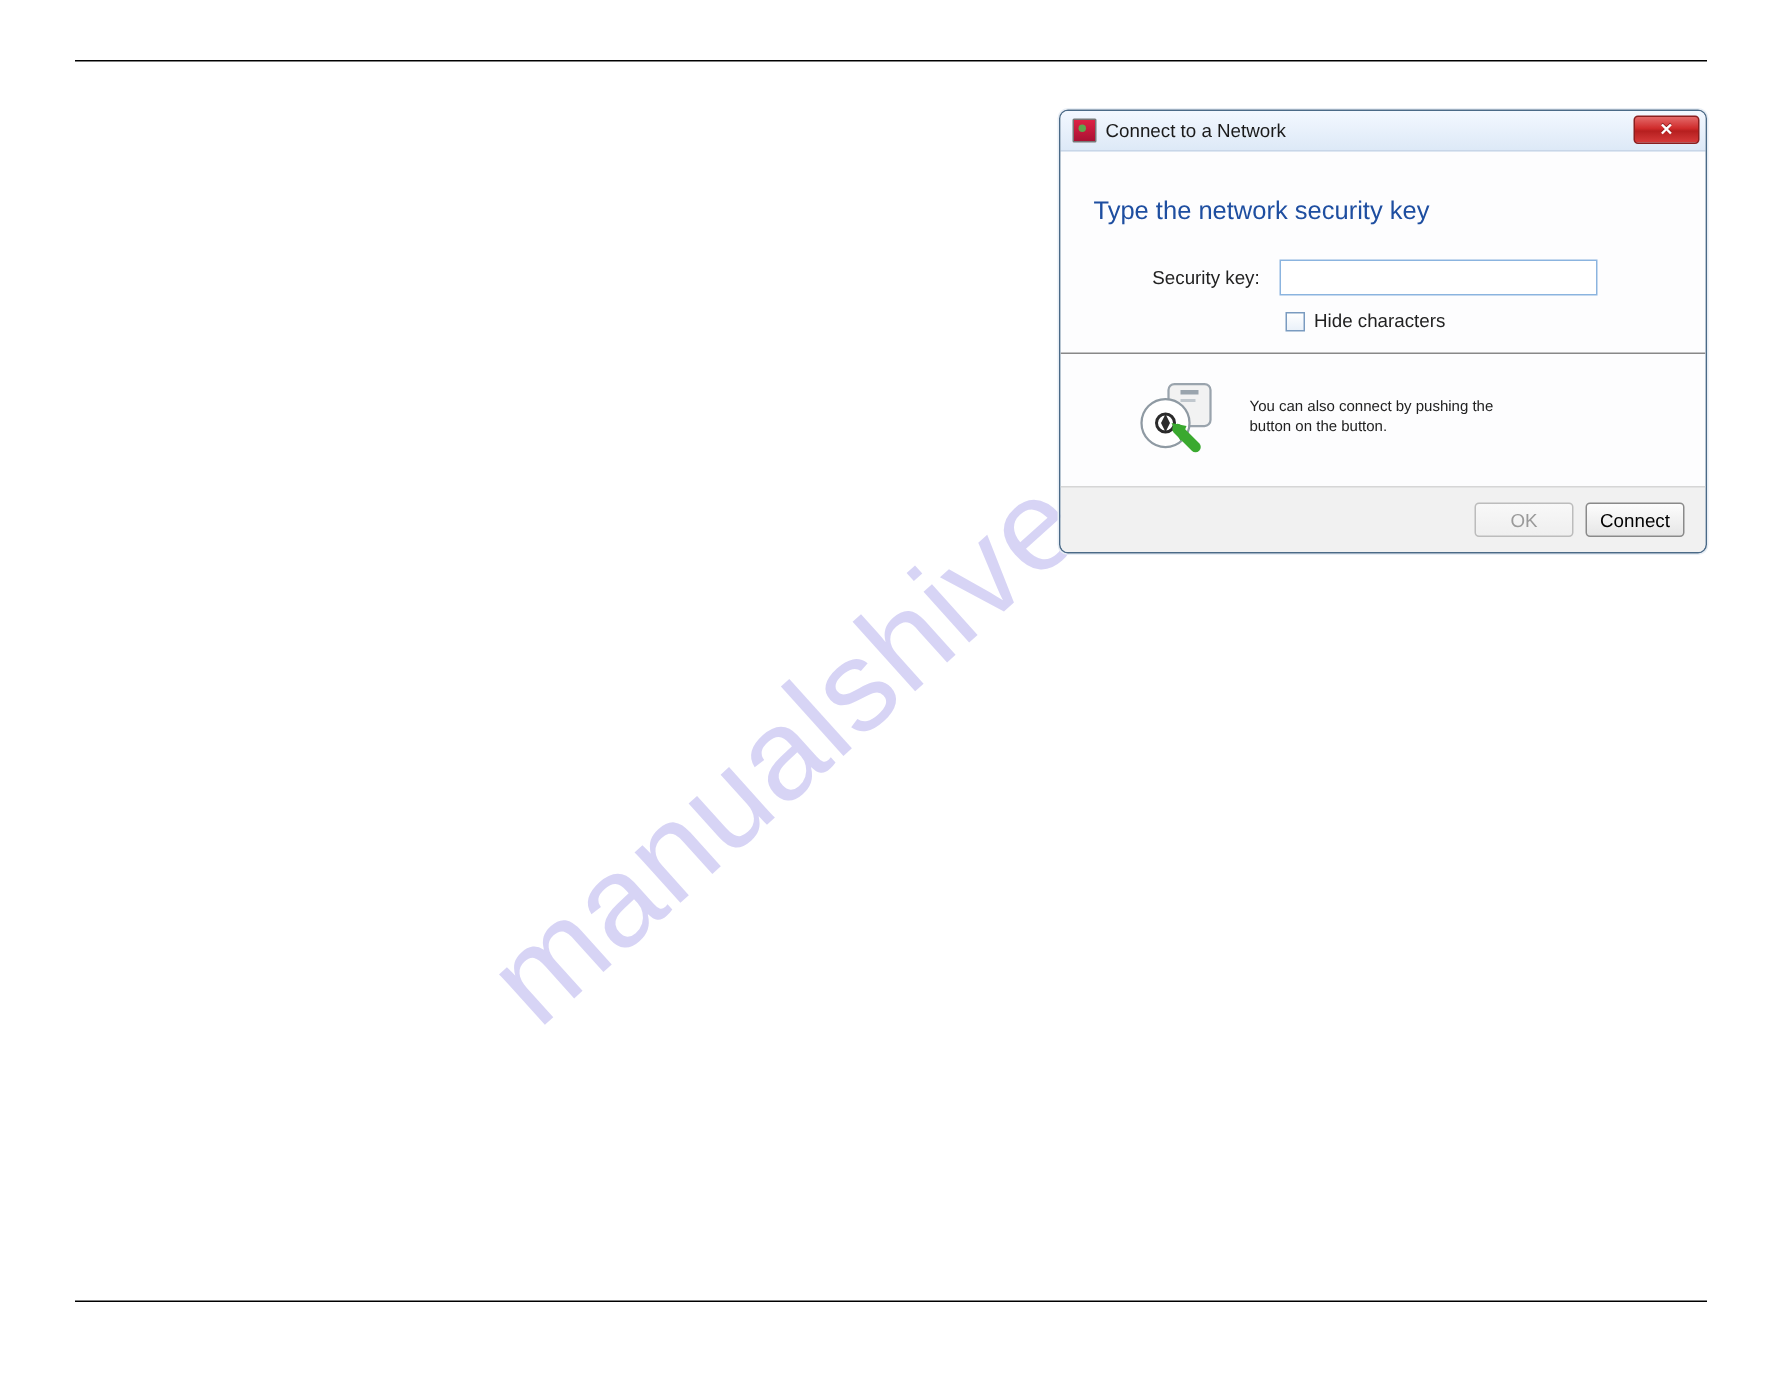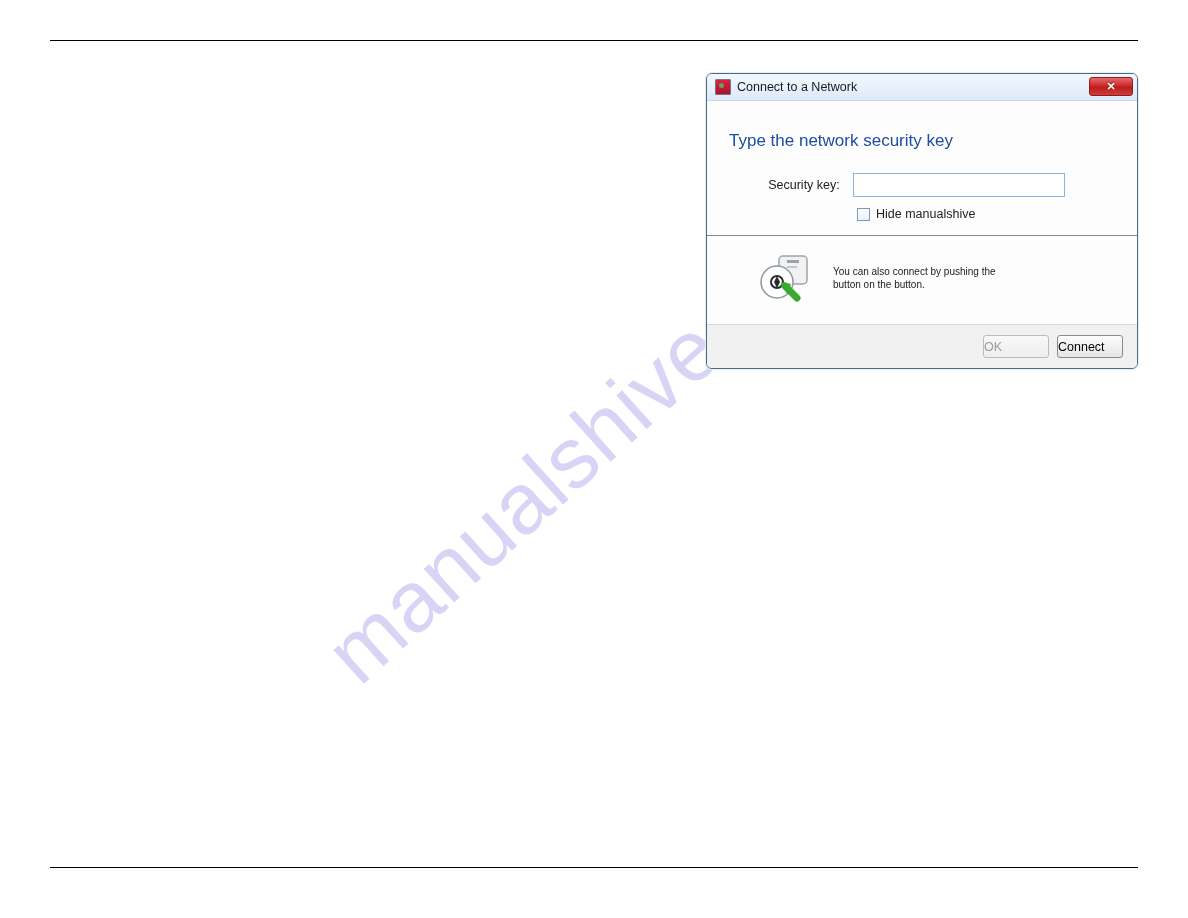--- a/index.html
+++ b/index.html
@@ -185,21 +185,21 @@
   }
   .btn {
     min-width: 66px;
     height: 23px;
     font-size: 12.5px;
     border: 1px solid #8a8a8a;
     border-radius: 3px;
     background: linear-gradient(#fdfdfd,#e6e6e6);
     display: flex;
     align-items: center;
-    justify-content: flex-start;
+    justify-content: center;
     cursor: pointer;
   }
   .btn.disabled {
     color: #9a9a9a;
     border-color: #bcbcbc;
     background: linear-gradient(#f8f8f8,#efefef);
     cursor: default;
   }
 </style>
 </head>
@@ -223,21 +223,21 @@
     <div class="dialog-body">
       <div class="heading">Type the network security key</div>
 
       <div class="field-row">
         <div class="field-label">Security key:</div>
         <input class="text-input" type="text" value="" style="">
       </div>
 
       <div class="check-row">
         <div class="checkbox"></div>
-        <div class="check-label">Hide manualshive</div>
+        <div class="check-label">Hide characters</div>
       </div>
 
       <div class="divider"></div>
 
       <div class="hint-row">
         <div class="router-icon">
           <svg viewBox="0 0 62 56" width="62" height="56">
 
             <rect x="22" y="6" width="28" height="28" rx="4" fill="#f2f2f2" stroke="#9aa4ad" stroke-width="1.5"></rect>
             <rect x="30" y="10" width="12" height="3" fill="#9aa4ad"></rect>

